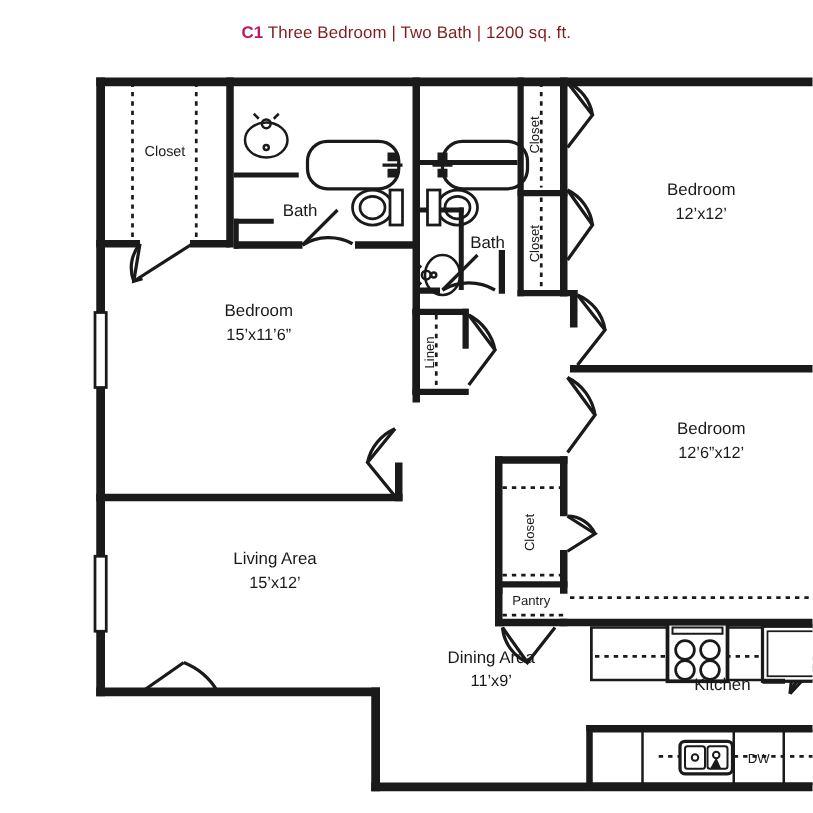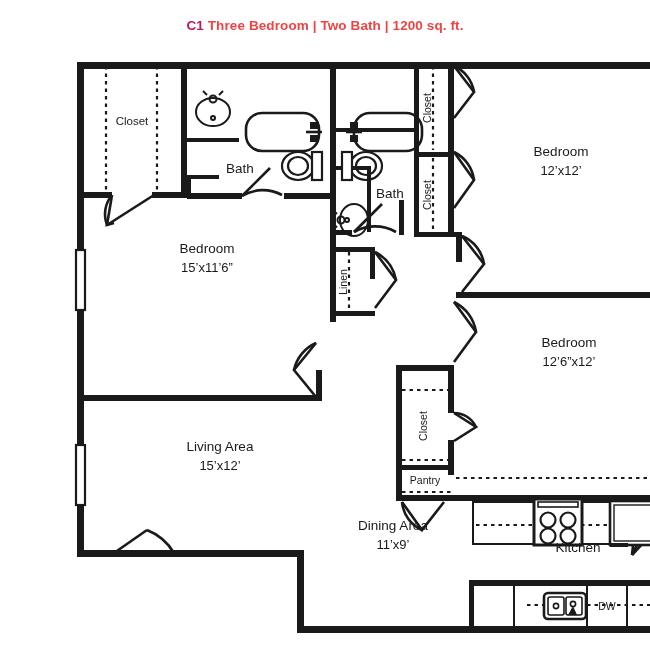--- a/index.html
+++ b/index.html
@@ -28,22 +28,22 @@
     text-align: center;
     font-size: 13.5px;
     letter-spacing: 0.1px;
     white-space: nowrap;
   }
   #title-bar .plan-code {
     font-weight: bold;
     color: #be185d;
   }
   #title-bar .plan-desc {
-    color: #ef4444;
-    font-weight: 700;
+    color: #7f1d1d;
+    font-weight: 400;
   }
   
   #floorplan {
     position: absolute;
     left: 0;
     top: 40px;
     width: 650px;
     height: 600px;
     margin-left: 44px;
   }

